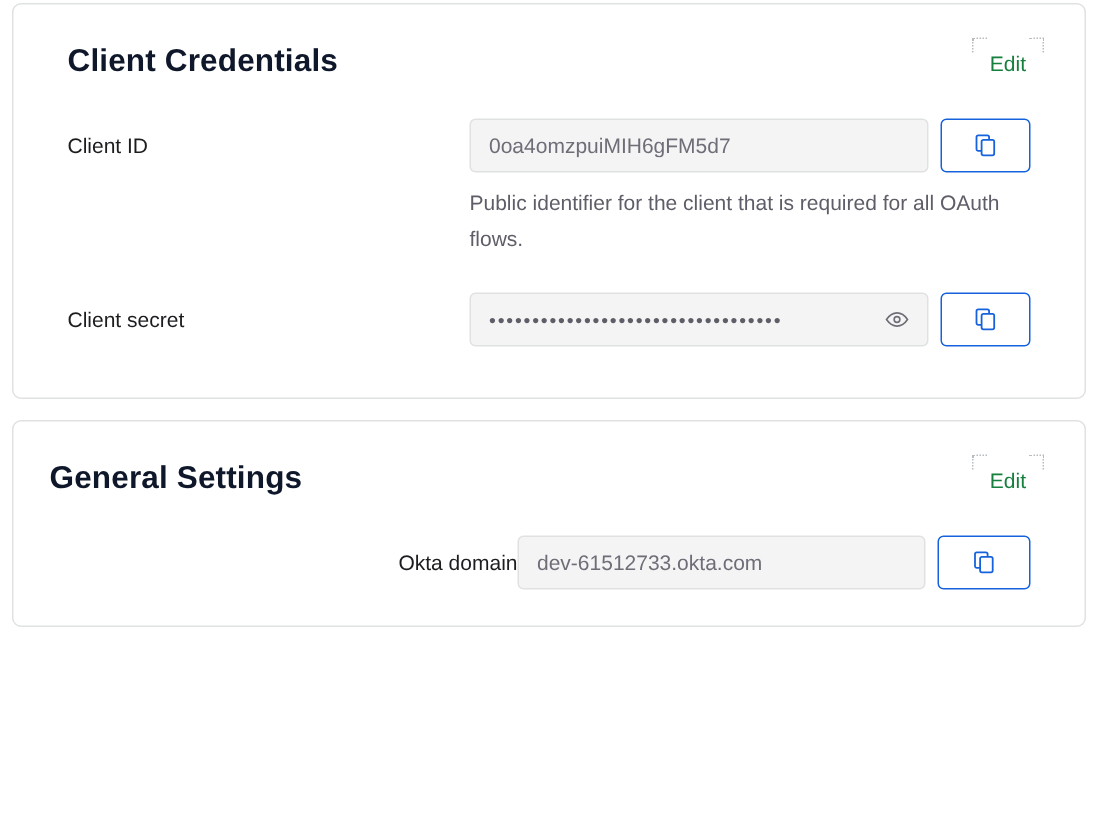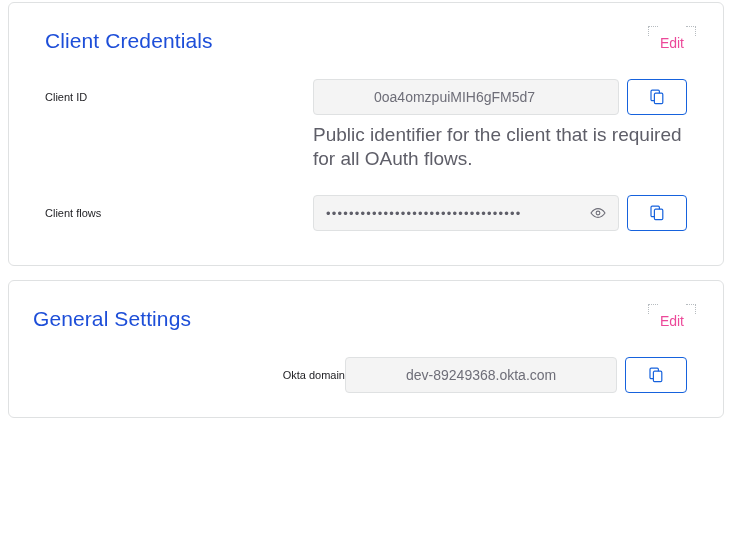--- a/index.html
+++ b/index.html
@@ -34,28 +34,28 @@
   }
   .card-head {
     position: relative;
     display: flex;
     align-items: baseline;
     justify-content: space-between;
     margin-bottom: 26px;
   }
   .card-title {
     font-size: 21px;
-    font-weight: normal;
+    font-weight: bold;
     letter-spacing: 0.1px;
-    color: #1d4ed8;
+    color: #0f172a;
     margin: 0;
   }
   .edit-link {
     font-size: 14px;
-    color: #ec4899;
+    color: #15803d;
     text-decoration: none;
     cursor: pointer;
     padding: 2px 3px;
     position: relative;
   }
   .edit-link::before,
   .edit-link::after {
     content: "";
     position: absolute;
     top: -7px;
@@ -67,21 +67,21 @@
   .edit-link::after  { right: -9px; border-right: 1px dotted #b7bcc0; }
 
   .field-row {
     display: flex;
     align-items: flex-start;
     margin-bottom: 4px;
   }
   .field-label {
     width: 268px;
     flex: 0 0 268px;
-    font-size: 11px;
+    font-size: 14px;
     color: #1d1d21;
     padding-top: 8px;
     line-height: 20px;
   }
   .field-body {
     flex: 1 1 auto;
     min-width: 0;
   }
   .input-line {
     display: flex;
@@ -101,21 +101,20 @@
     align-items: center;
     padding: 0 12px;
     box-sizing: border-box;
     overflow: hidden;
     white-space: nowrap;
   }
   .readonly-input .val {
     overflow: hidden;
     text-overflow: clip;
     white-space: nowrap;
-    margin-left: 48px;
   }
   .secret-dots {
     letter-spacing: 1.2px;
     font-size: 13px;
     color: #5e5e68;
     flex: 1 1 auto;
     overflow: hidden;
     white-space: nowrap;
   }
   .eye-btn {
@@ -134,21 +133,21 @@
     border-radius: 4px;
     background: #ffffff;
     display: flex;
     align-items: center;
     justify-content: center;
     cursor: pointer;
     color: #1662dd;
     box-sizing: border-box;
   }
   .help-text {
-    font-size: 19px;
+    font-size: 14px;
     line-height: 24px;
     color: #5e5e68;
     margin-top: 8px;
     max-width: 376px;
   }
   .gap-lg { height: 20px; }
   .card2 .card-inner {
     padding: 26px 36px 20px 24px;
     text-align: right;
   }
@@ -188,21 +187,21 @@
               </span>
             </div>
           </div>
           <div class="help-text">Public identifier for the client that is required for all OAuth flows.</div>
         </div>
       </div>
 
       <div class="gap-lg"></div>
 
       <div class="field-row">
-        <div class="field-label">Client flows</div>
+        <div class="field-label">Client secret</div>
         <div class="field-body">
           <div class="input-line">
             <div class="readonly-input">
               <span class="secret-dots">••••••••••••••••••••••••••••••••••</span>
               <span class="eye-btn">
                 <svg width="16" height="12" viewBox="0 0 16 12" fill="none" stroke="#6e6e78" stroke-width="1.1">
                   <path d="M1 6c2.1-3 4.5-4.4 7-4.4S13 3 15 6c-2 3-4.5 4.4-7 4.4S3.1 9 1 6z"></path>
                   <circle cx="8" cy="6" r="1.9"></circle>
                 </svg>
               </span>
@@ -226,21 +225,21 @@
       <div class="card-head">
         <h2 class="card-title">General Settings</h2>
         <a class="edit-link">Edit</a>
       </div>
 
       <div class="field-row">
         <div class="field-label">Okta domain</div>
         <div class="field-body">
           <div class="input-line">
             <div class="readonly-input">
-              <span class="val">dev-89249368.okta.com</span>
+              <span class="val">dev-61512733.okta.com</span>
             </div>
             <div class="copy-btn">
               <span>
                 <svg width="15" height="16" viewBox="0 0 15 16" fill="none" stroke="#1662dd" stroke-width="1.2">
                   <rect x="1" y="1.2" width="8.4" height="10.4" rx="1.2" fill="#ffffff"></rect>
                   <rect x="4.4" y="4.2" width="8.4" height="10.4" rx="1.2" fill="#ffffff"></rect>
                 </svg>
               </span>
             </div>
           </div>

